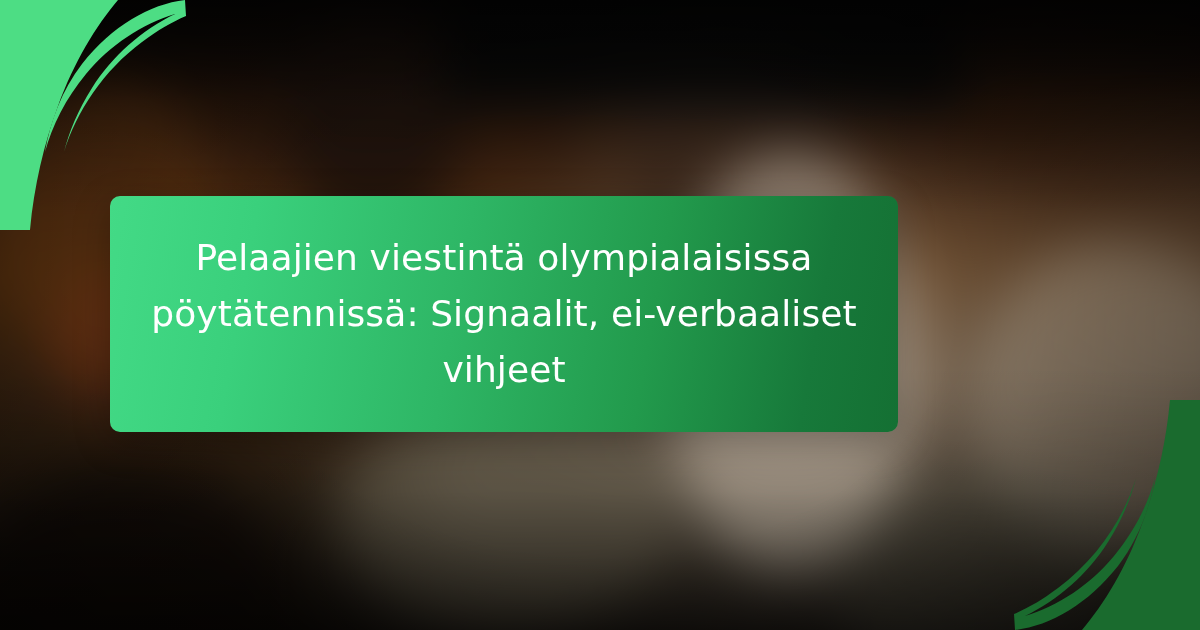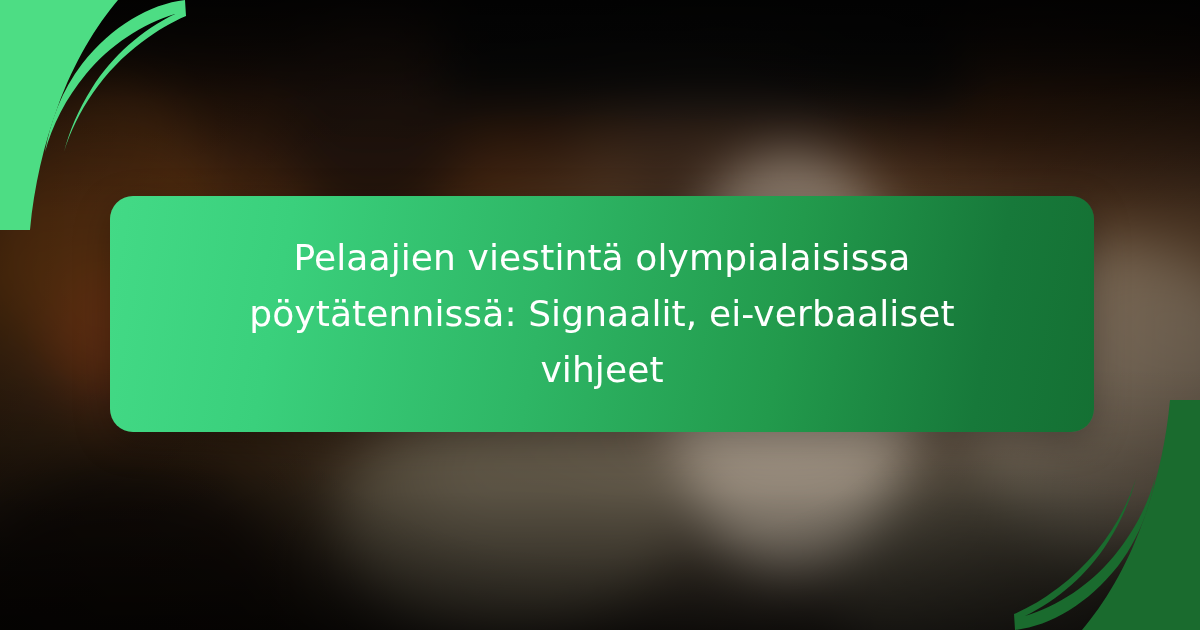--- a/index.html
+++ b/index.html
@@ -68,23 +68,23 @@
   }
   .corner-deco.tl { left: 0; top: 0; width: 260px; height: 230px; }
   .corner-deco.br { right: 0; bottom: 0; width: 260px; height: 230px; }
   .corner-deco svg { display: block; width: 100%; height: 100%; }
 
   
   .title-card {
     position: absolute;
     left: 110px;
     top: 196px;
-    width: 984px;
+    width: 788px;
     height: 236px;
-    border-radius: 23px;
+    border-radius: 10px;
     background: linear-gradient(100deg, #43da86 0%, #3ad07c 18%, #2eb665 44%, #229a4c 68%, #17793a 88%, #147033 100%);
     display: flex;
     align-items: center;
     justify-content: center;
     box-shadow: 0 10px 36px rgba(0,0,0,0.30);
   }
   .title-text {
     color: #ffffff;
     font-size: 36px;
     line-height: 56px;

